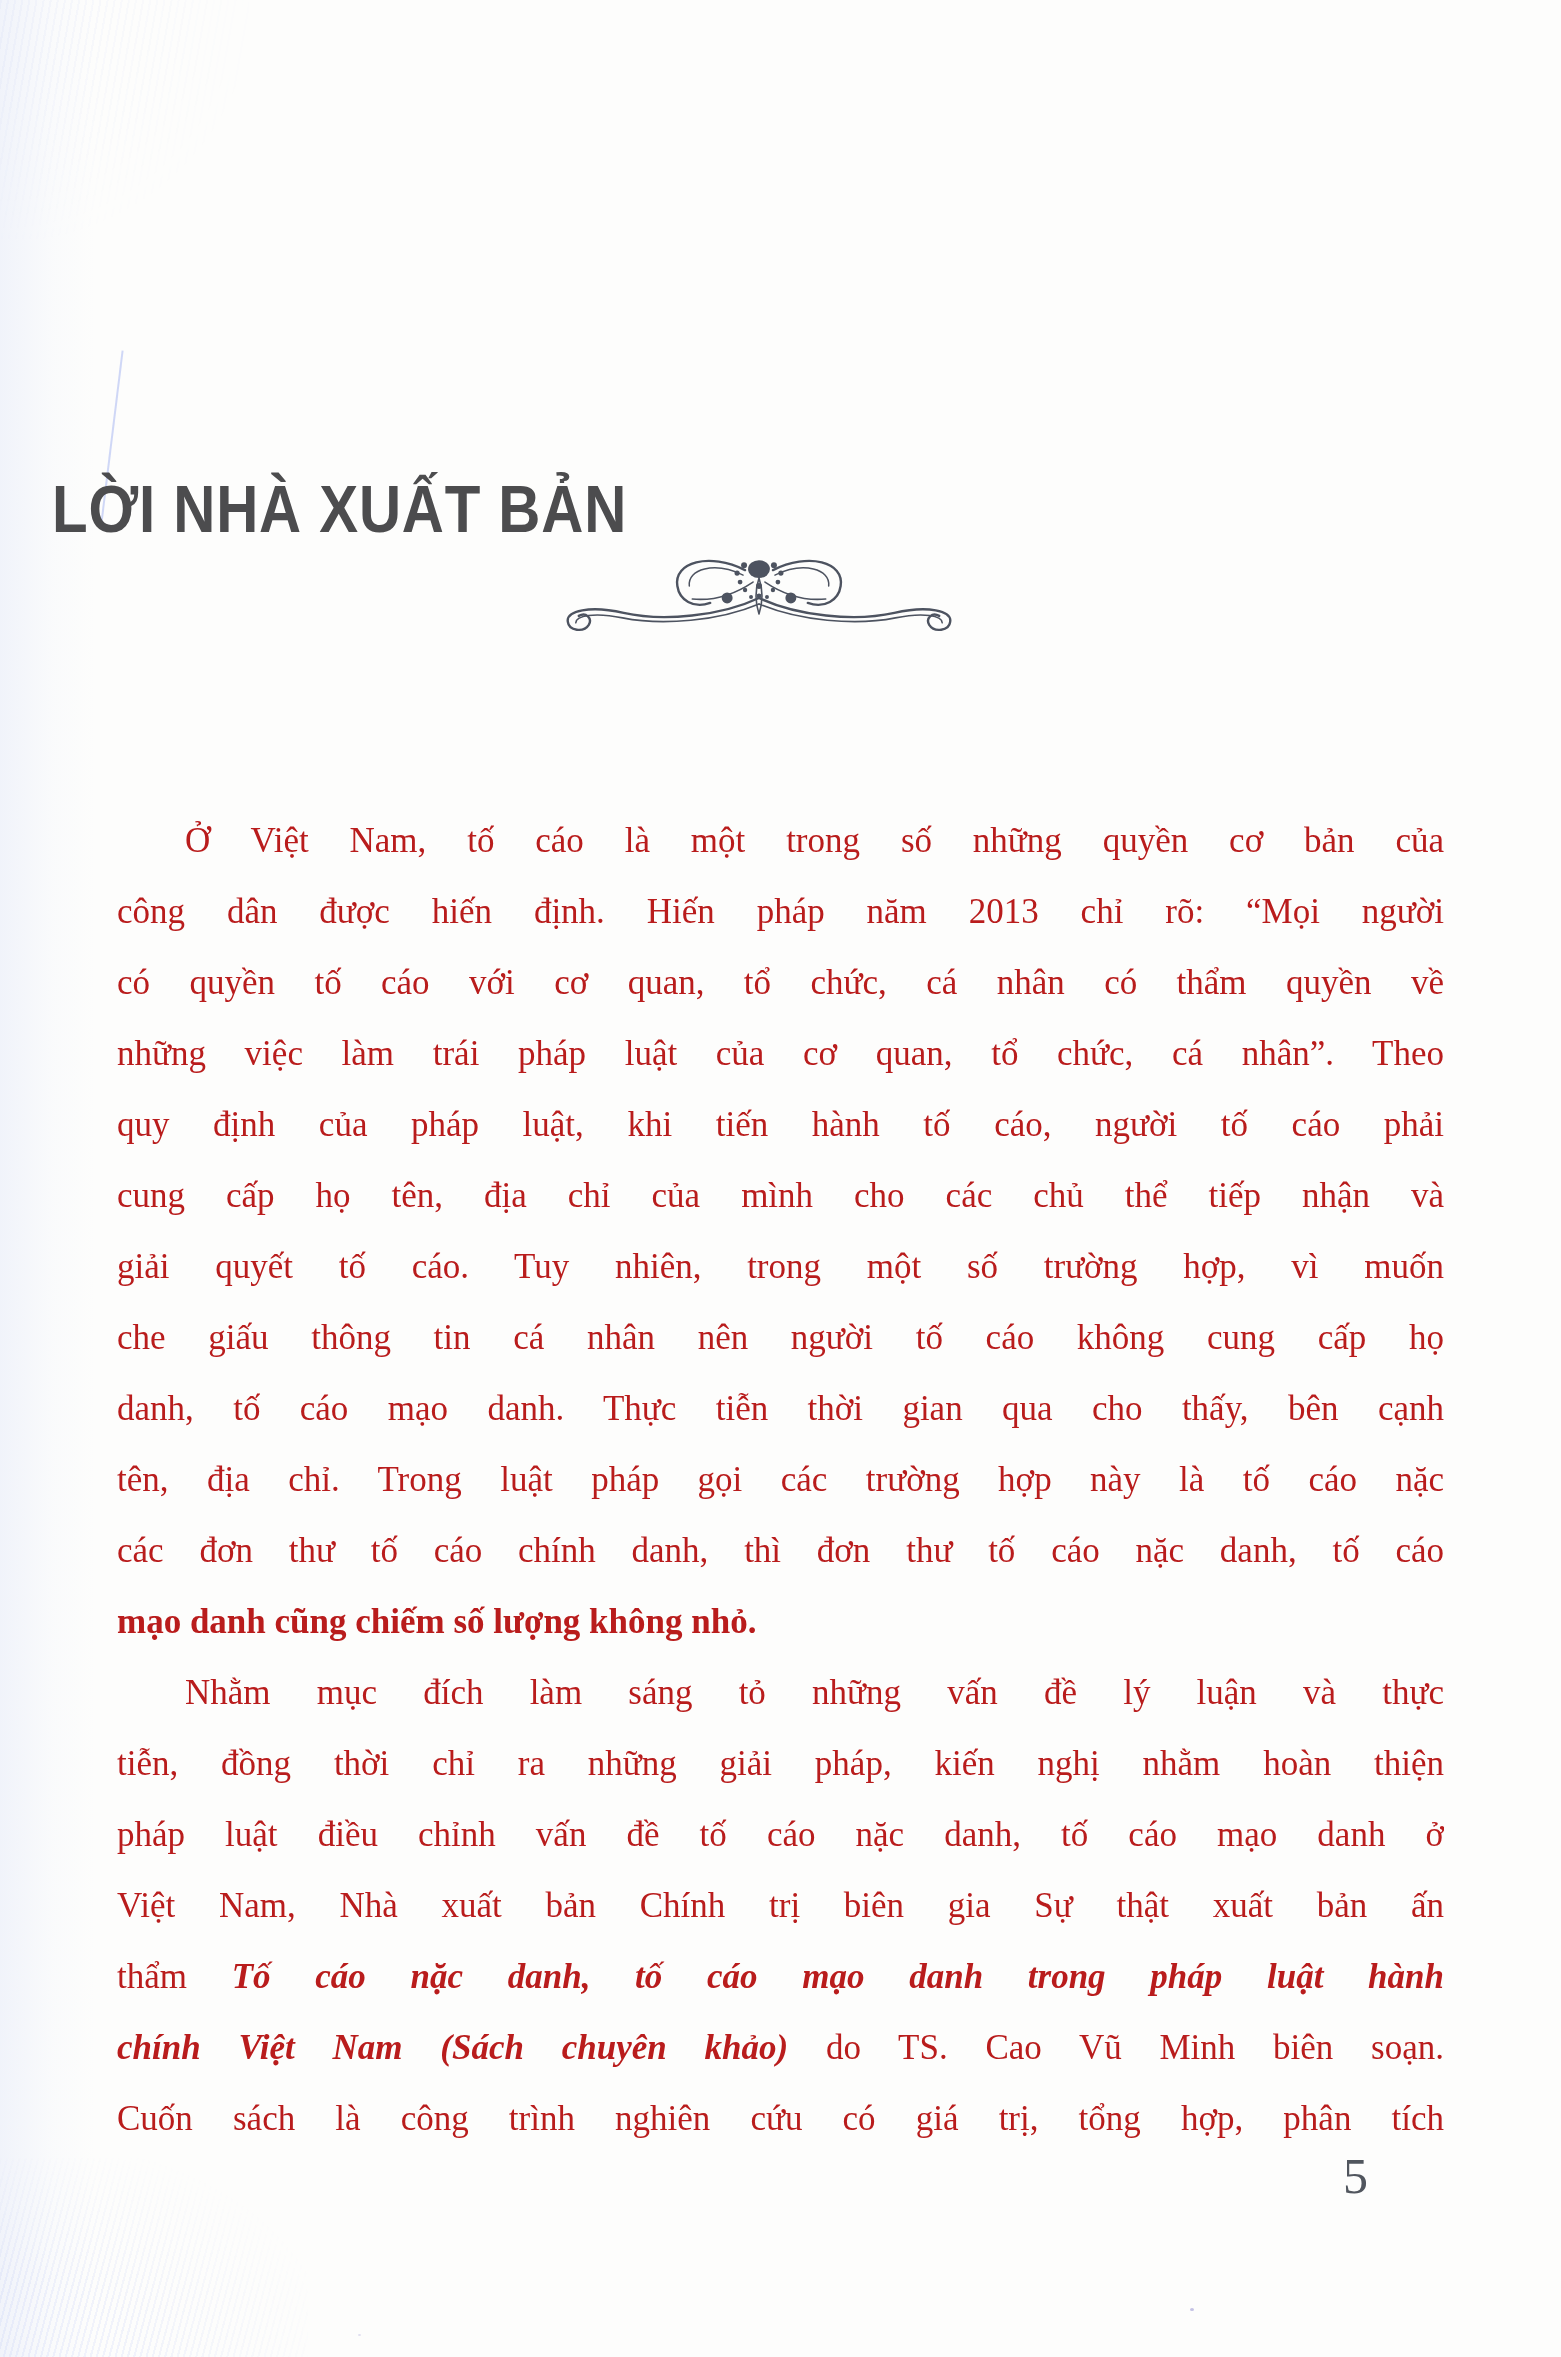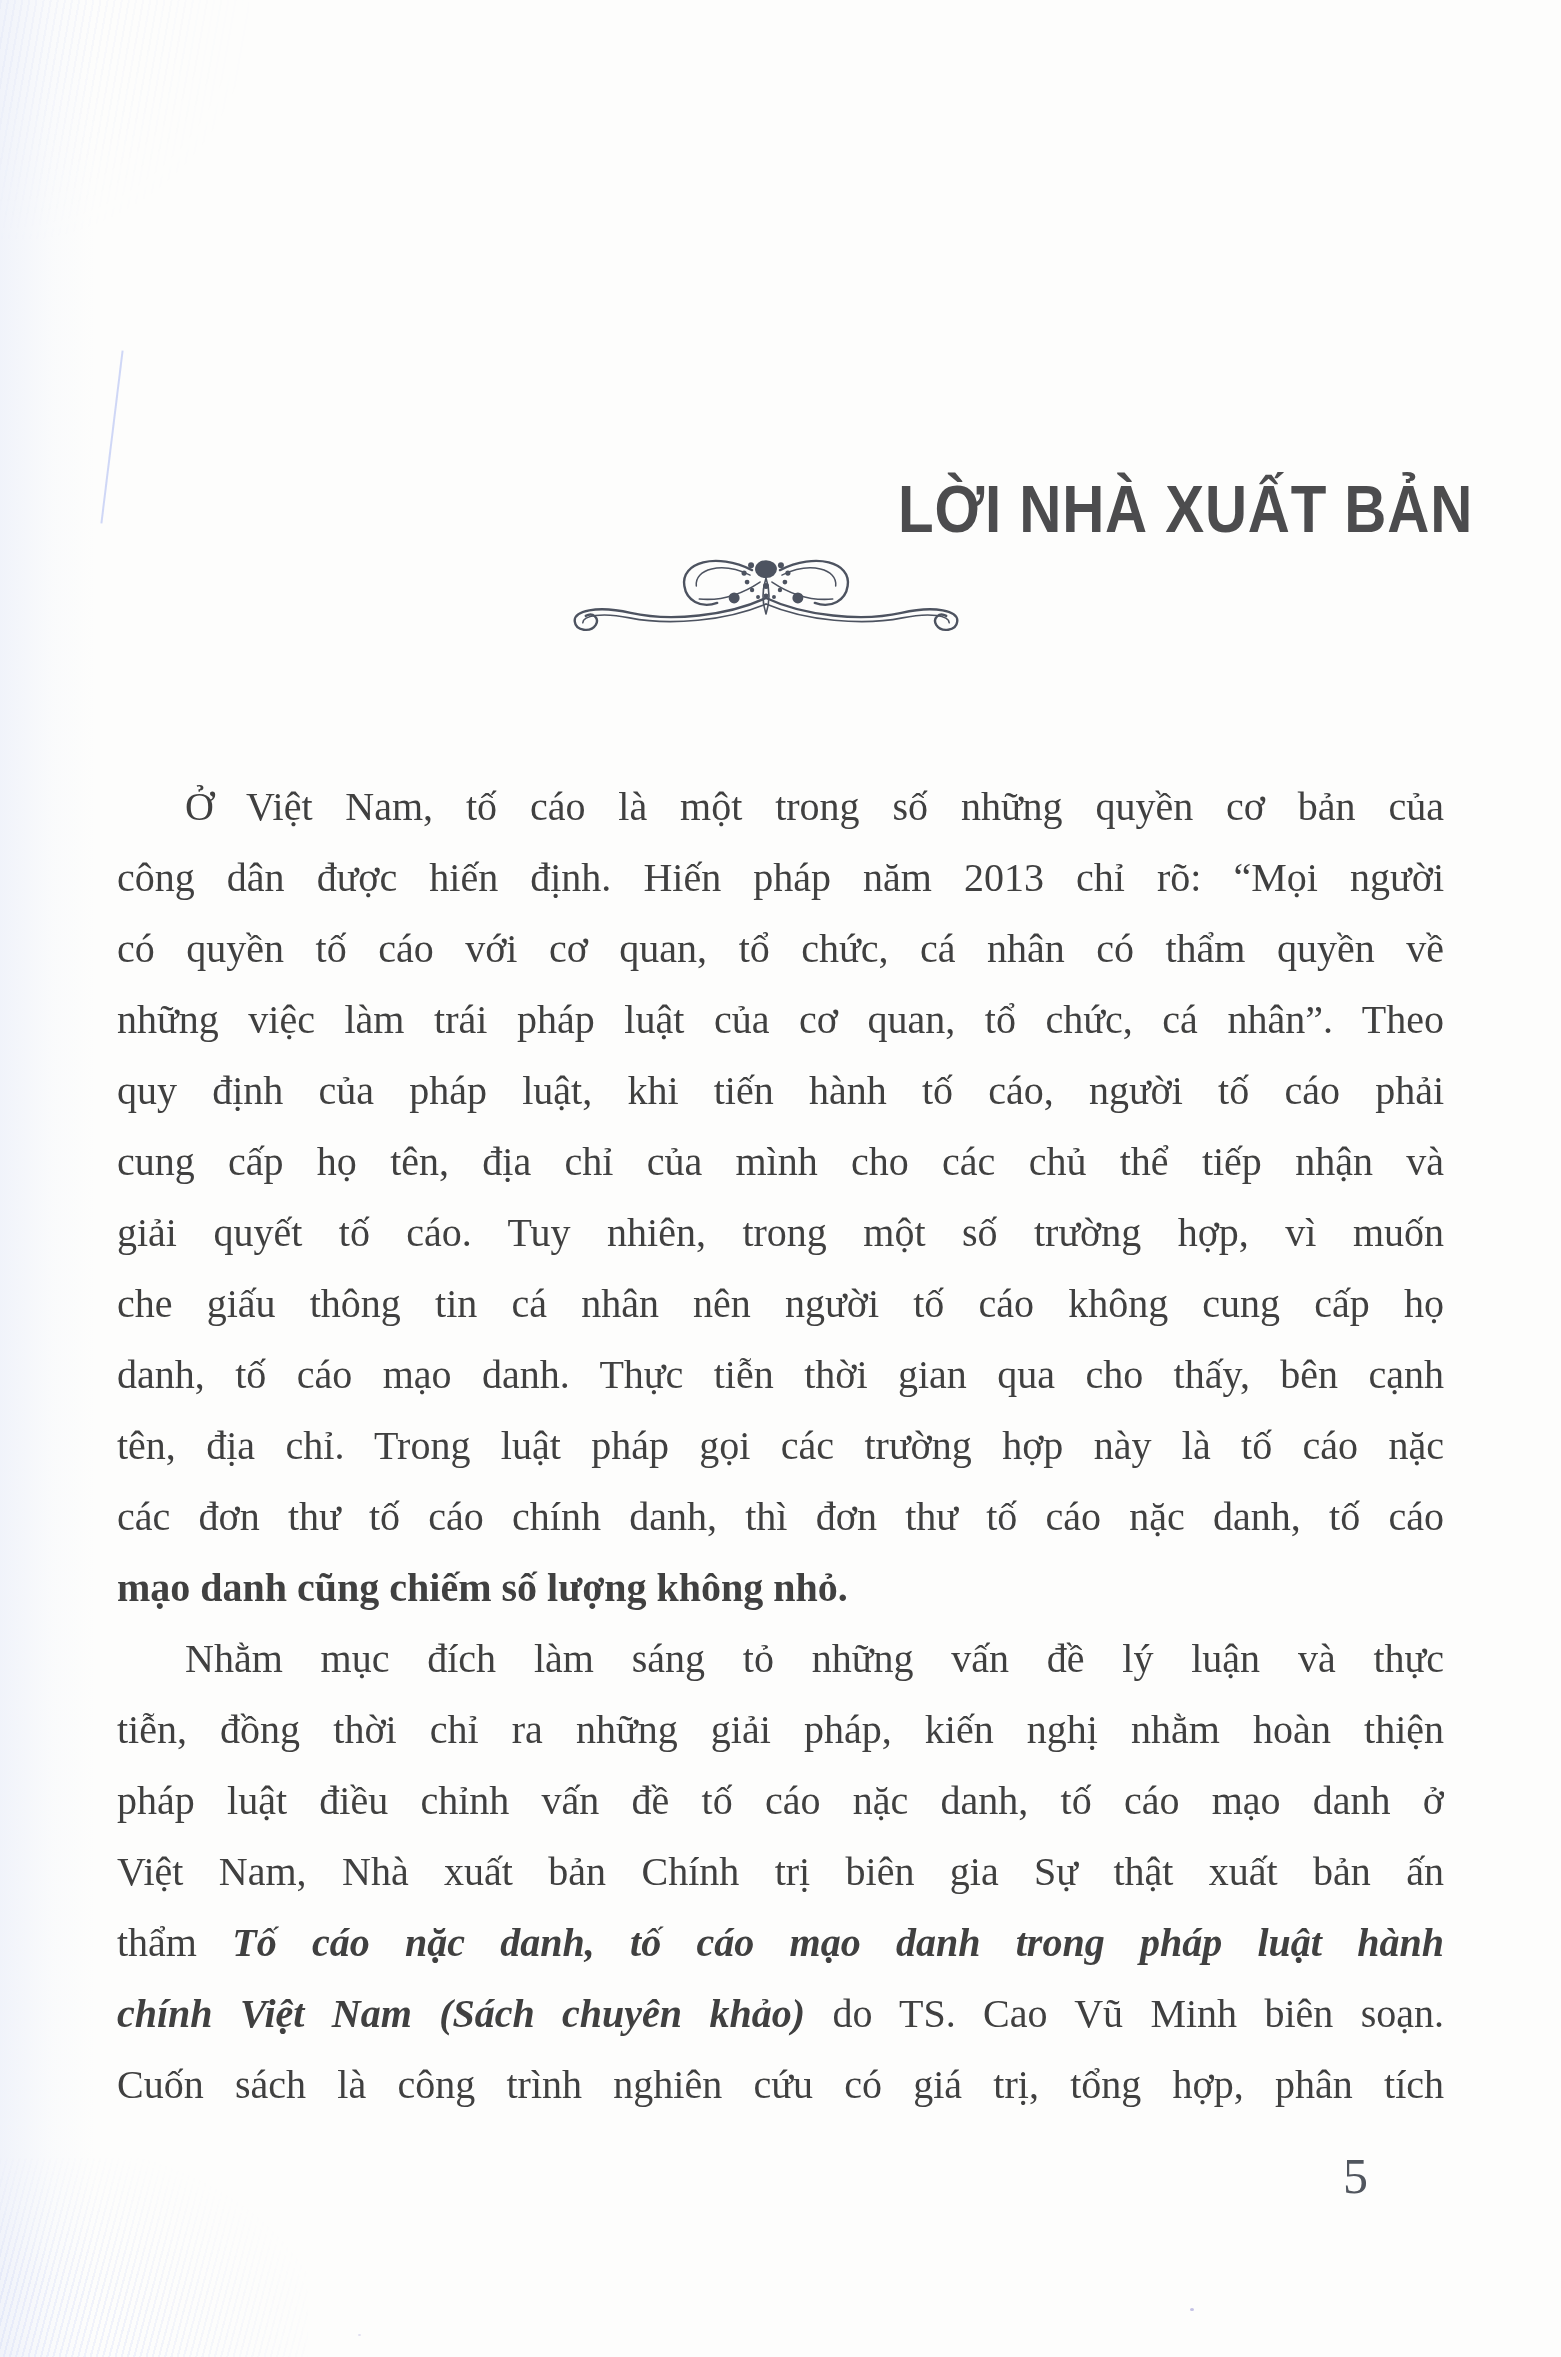--- a/index.html
+++ b/index.html
@@ -36,42 +36,42 @@
   .blue-line {
     position:absolute; left:111px; top:350px; width:2px; height:174px;
     background:rgba(150,168,240,.45); transform:rotate(7deg);
   }
   .speck { position:absolute; border-radius:50%; background:rgba(150,145,210,.55); }
   .speck.s1 { left:1190px; top:2308px; width:4px; height:3px; }
   .speck.s2 { left:358px;  top:2334px; width:3px; height:2px; opacity:.5; }
 
   
   .header {
-    position:absolute; top:472px; left:16px; width:1500px;
-    text-align:right;
+    position:absolute; top:472px; left:9px; width:1500px;
+    text-align:left;
   }
   .title {
     margin:0;
     font-family:"Liberation Sans","DejaVu Sans",sans-serif;
     font-weight:bold;
     font-size:67px;
     letter-spacing:1px;
     color:#4c4c4e;
     display:inline-block;
     transform:scaleX(.87);
     transform-origin:center;
     line-height:1.1;
   }
   .ornament { display:block; margin:10px auto 0 auto; }
 
   
   .body-text {
-    position:absolute; left:117px; top:771px; width:1327px;
-    color:#404040;
-    font-size:40px;
+    position:absolute; left:117px; top:805px; width:1327px;
+    color:#b91c1c;
+    font-size:35px;
   }
   .line {
     height:71px; line-height:71px;
     text-align:justify; text-align-last:justify;
     overflow:hidden;
   }
   .line.end { text-align-last:left;font-weight:bold; }
   .line.indent { text-indent:68px; }
   .bi { font-weight:bold; font-style:italic; }
 

